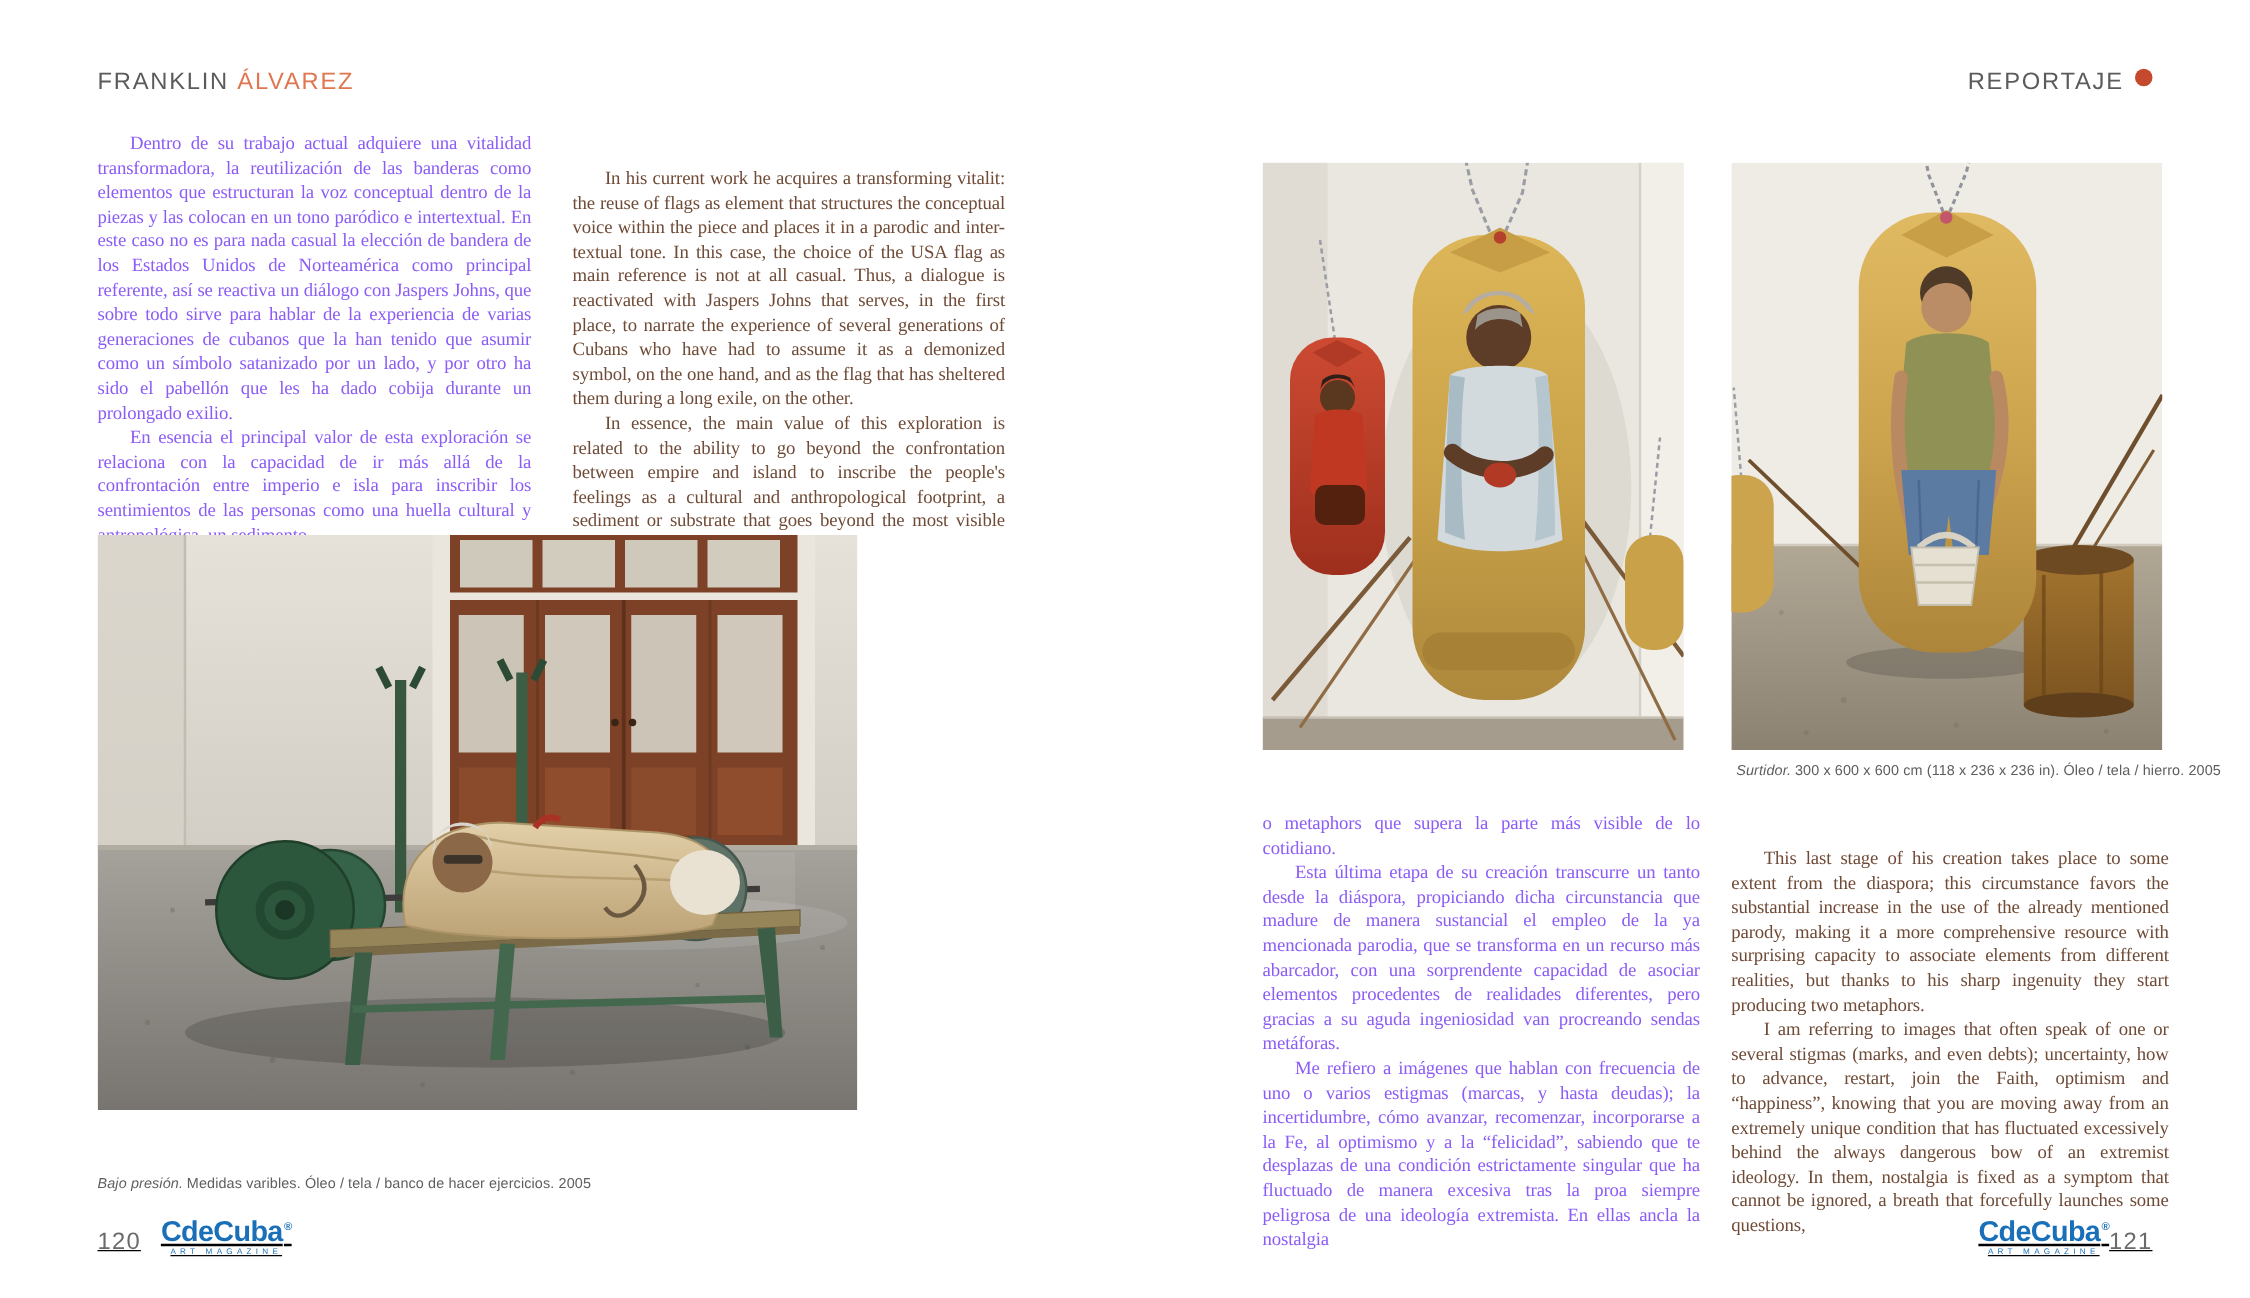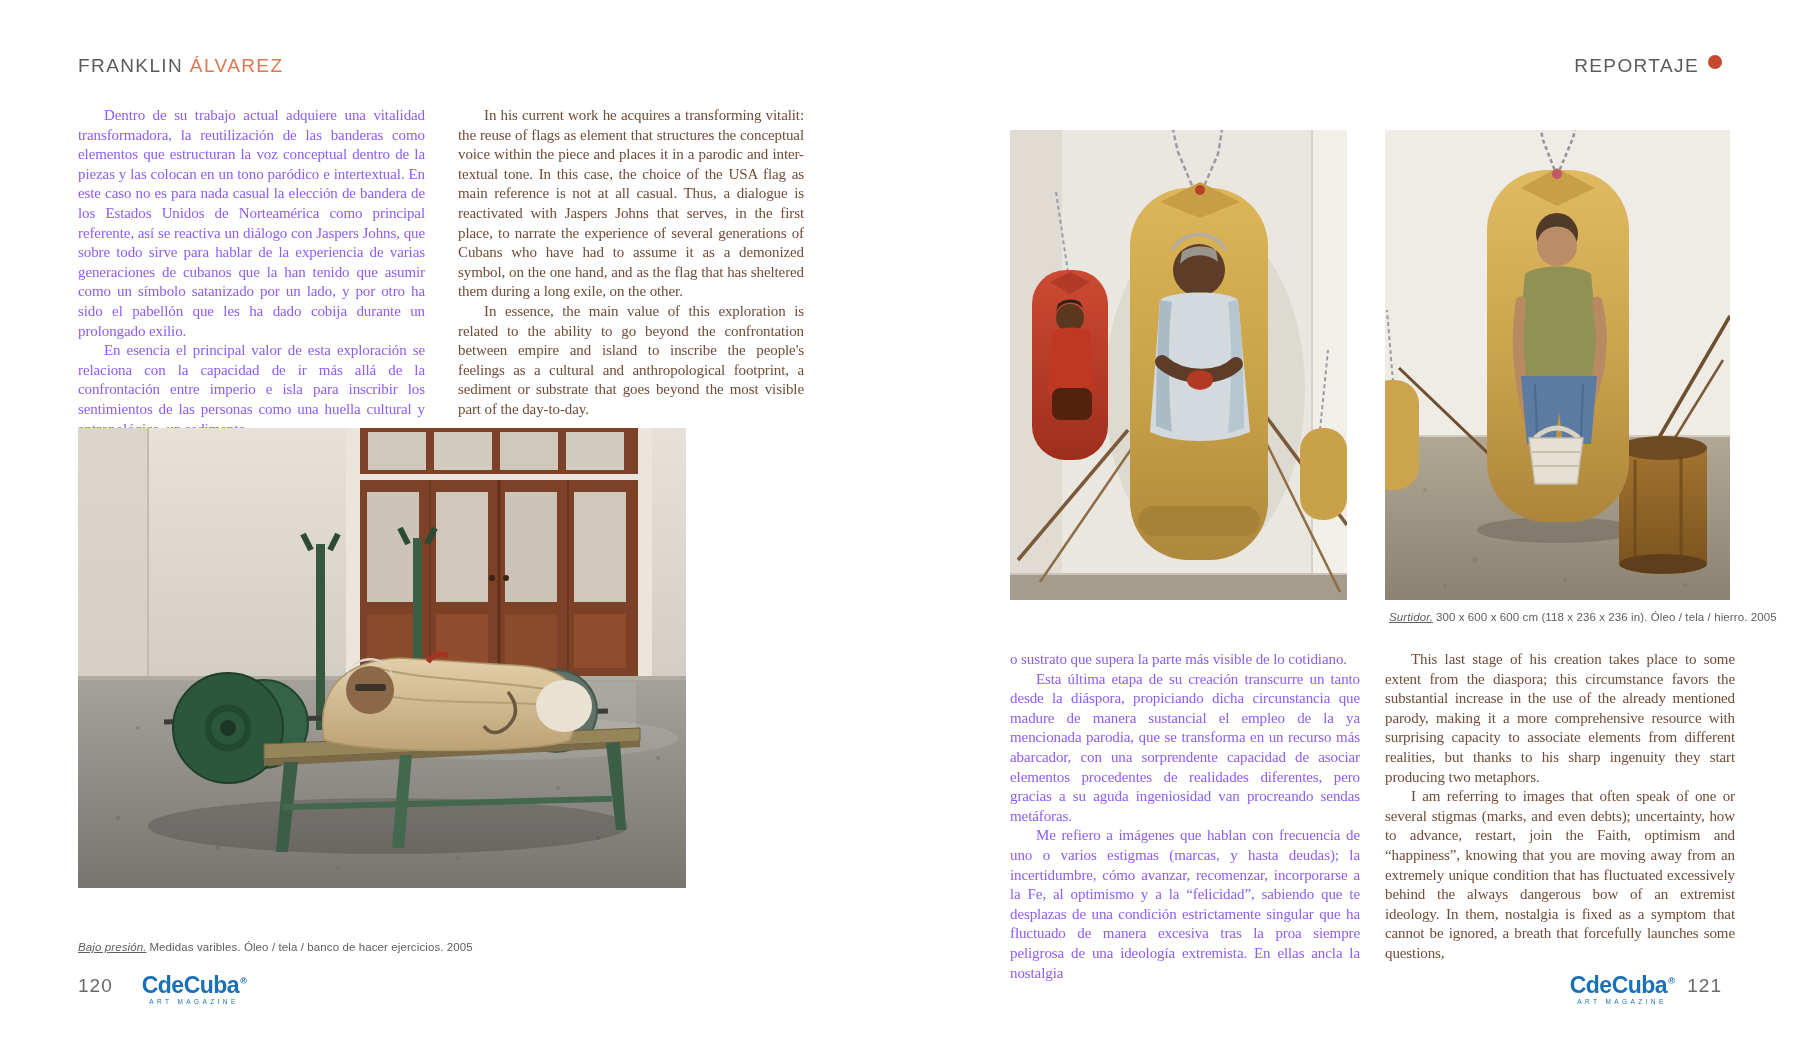--- a/index.html
+++ b/index.html
@@ -14,39 +14,39 @@
   .accent{color:#e0764f;}
   .dot{width:14px;height:14px;border-radius:50%;background:#c5492c;display:inline-block;}
   
   .col{
     position:absolute;font-family:"Liberation Serif",serif;font-size:15px;
     line-height:19.6px;text-align:justify;letter-spacing:-0.1px;
   }
   .col p{margin:0;}
   .col p.indent{text-indent:26px;}
   .es{color:#8b5cf6;}
-  .en{color:#6f4b37;}
+  .en{color:#6f4b37;margin-top:28px;}
   .lp-es{left:78px;top:106px;width:347px;}
   .lp-en{left:458px;top:106px;width:346px;}
   .rp-es{left:1010px;top:650px;width:350px;}
   .rp-en{left:1385px;top:650px;width:350px;}
   
   .photo{position:absolute;overflow:hidden;}
   .photo svg{display:block;width:100%;height:100%;}
   .ph-bench{left:78px;top:428px;width:608px;height:460px;}
   .ph-bags{left:1010px;top:130px;width:337px;height:470px;}
   .ph-woman{left:1385px;top:130px;width:345px;height:470px;}
   
   .caption{position:absolute;font-size:11.5px;color:#5e5e60;letter-spacing:0.1px;}
   .cap-bench{left:78px;top:941px;}
   .cap-surtidor{left:1389px;top:611px;}
-  .cap-title{font-style:italic;text-decoration:underline;}
+  .cap-title{font-style:italic;}
   .cap-rest{margin-left:3px;}
   
-  .footer{position:absolute;top:974px;display:flex;align-items:flex-start;gap:13px;}
+  .footer{position:absolute;top:974px;display:flex;align-items:flex-end;gap:0;text-decoration:underline;}
   .foot-left{left:78px;}
   .foot-right{right:78px;}
   .pagenum{font-size:19px;color:#6a6a6c;letter-spacing:1px;line-height:24px;}
   .logo{display:flex;flex-direction:column;align-items:center;line-height:1;margin-left:16px;}
   .logo-main{font-size:23px;font-weight:bold;color:#1a70b8;letter-spacing:-0.5px;position:relative;}
   .logo-reg{font-size:9px;font-weight:bold;color:#1a70b8;vertical-align:super;margin-left:1px;}
   .logo-sub{font-size:6.5px;color:#1a70b8;letter-spacing:3.4px;margin-top:2px;}
 </style>
 </head>
 <body>
@@ -291,21 +291,21 @@
       <line x1="147" y1="322" x2="195" y2="322" stroke="#c6bfae" stroke-width="2"></line>
       <line x1="148" y1="336" x2="194" y2="336" stroke="#c6bfae" stroke-width="2"></line>
     </svg>
   </figure>
 
   <figcaption class="caption cap-surtidor">
     <span class="cap-title">Surtidor.</span><span class="cap-rest">300 x 600 x 600 cm (118 x 236 x 236 in). Óleo / tela / hierro. 2005</span>
   </figcaption>
 
   <div class="col es rp-es">
-    <p>o sustrato que supera la parte más visible de lo cotidiano.</p>
+    <p>o metaphors que supera la parte más visible de lo cotidiano.</p>
     <p class="indent">Esta última etapa de su creación transcurre un tanto desde la diáspora, propiciando dicha circunstancia que madure de manera sustancial el empleo de la ya mencionada parodia, que se transforma en un recurso más abarcador, con una sorprendente capacidad de asociar elementos procedentes de realidades diferentes, pero gracias a su aguda ingeniosidad van procreando sendas metáforas.</p>
     <p class="indent">Me refiero a imágenes que hablan con frecuencia de uno o varios estigmas (marcas, y hasta deudas); la incertidumbre, cómo avanzar, recomenzar, incorporarse a la Fe, al optimismo y a la “felicidad”, sabiendo que te desplazas de una condición estrictamente singular que ha fluctuado de manera excesiva tras la proa siempre peligrosa de una ideología extremista. En ellas ancla la nostalgia</p>
   </div>
   <div class="col en rp-en">
     <p class="indent">This last stage of his creation takes place to some extent from the diaspora; this circumstance favors the substantial increase in the use of the already mentioned parody, making it a more comprehensive resource with surprising capacity to associate elements from different realities, but thanks to his sharp ingenuity they start producing two metaphors.</p>
     <p class="indent">I am referring to images that often speak of one or several stigmas (marks, and even debts); uncertainty, how to advance, restart, join the Faith, optimism and “happiness”, knowing that you are moving away from an extremely unique condition that has fluctuated excessively behind the always dangerous bow of an extremist ideology. In them, nostalgia is fixed as a symptom that cannot be ignored, a breath that forcefully launches some questions,</p>
   </div>
 
   <div class="footer foot-left">
     <span class="pagenum">120</span>

